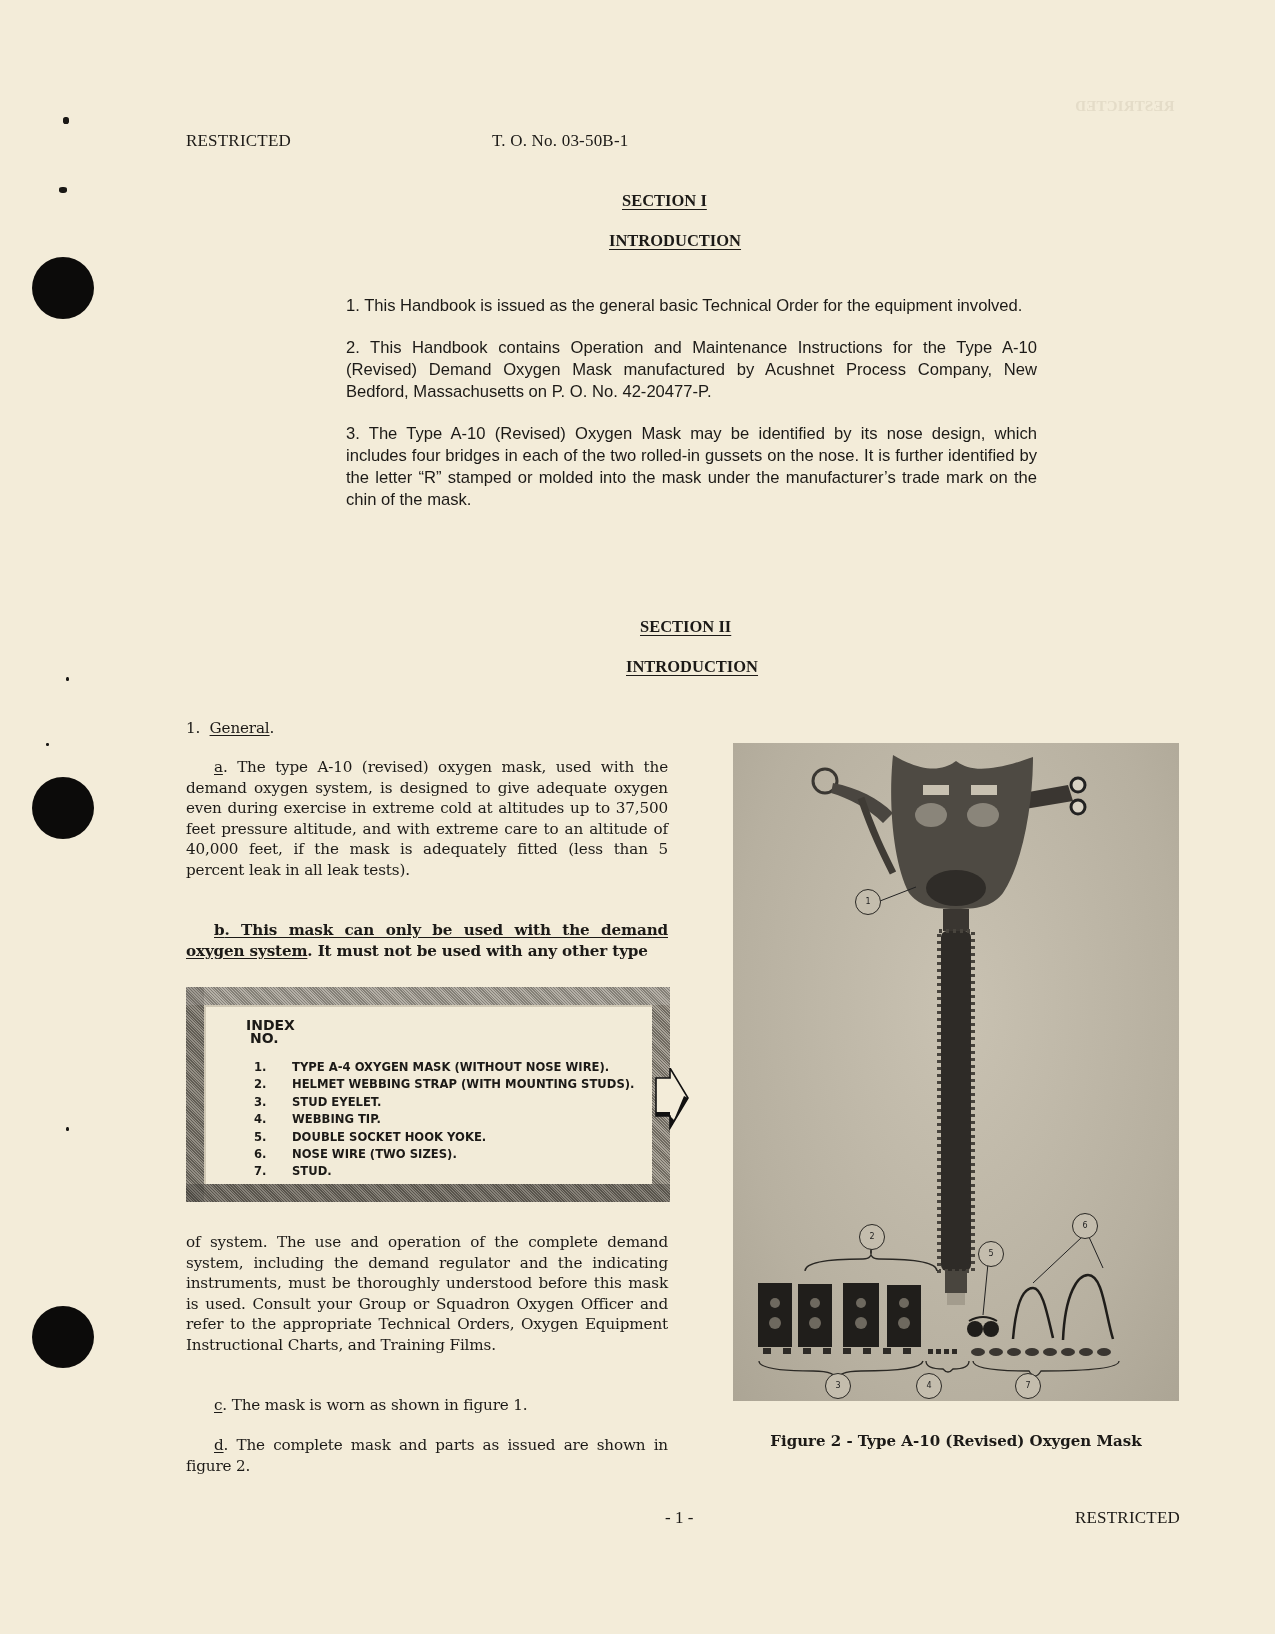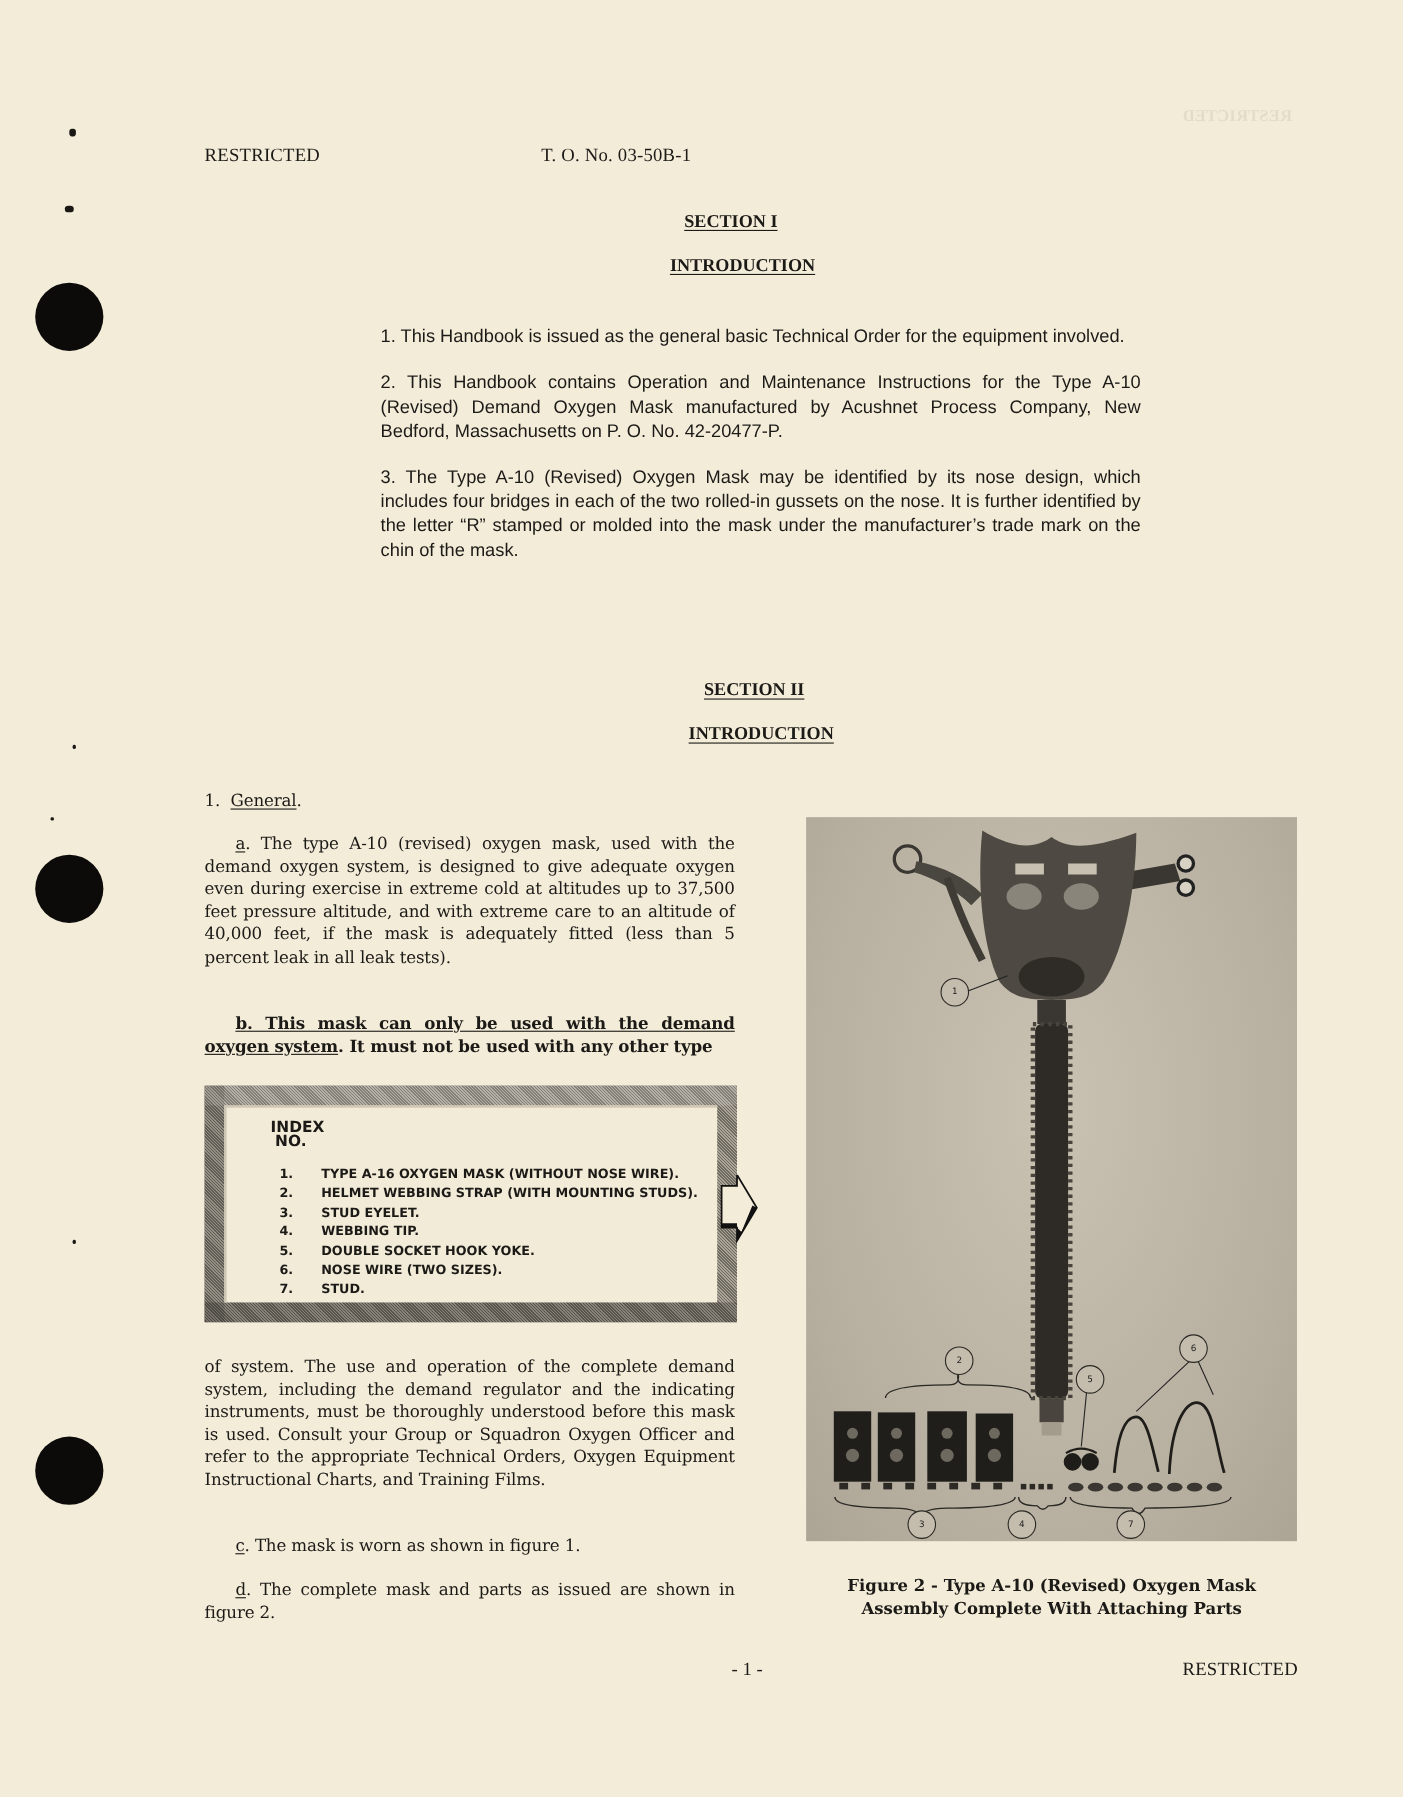--- a/index.html
+++ b/index.html
@@ -102,21 +102,21 @@
   <div class="shade-left"></div>
   <div class="shade-bottom"></div>
   <div class="index-inner">
     <div class="idx-head">
       <div>INDEX</div>
       <div style="padding-left:4px;">NO.</div>
     </div>
     <div class="idx-list">
       <div class="idx-row">
           <span class="idx-num">1.</span>
-          <span>TYPE A-16 OXYGEN MASK (WITHOUT NOSE WIRE).</span>
+          <span>TYPE A-4 OXYGEN MASK (WITHOUT NOSE WIRE).</span>
         </div>
       <div class="idx-row">
           <span class="idx-num">2.</span>
           <span>HELMET WEBBING STRAP (WITH MOUNTING STUDS).</span>
         </div>
       <div class="idx-row">
           <span class="idx-num">3.</span>
           <span>STUD EYELET.</span>
         </div>
       <div class="idx-row">
@@ -243,17 +243,16 @@
   <div class="callout" style="left:126px; top:481px;">2</div>
   <div class="callout" style="left:92px; top:642px; top:630px;">3</div>
   <div class="callout" style="left:183px; top:630px;">4</div>
   <div class="callout" style="left:245px; top:498px;">5</div>
   <div class="callout" style="left:339px; top:470px;">6</div>
   <div class="callout" style="left:282px; top:630px;">7</div>
 </div>
 
 <div class="caption">
   <div>Figure 2 - Type A-10 (Revised) Oxygen Mask</div>
-  <div>Assembly Complete With Attaching Parts</div>
 </div>
 
 <div class="footer-num">- 1 -</div>
 <div class="abs hdr footer-r">RESTRICTED</div>
 
 </body></html>

